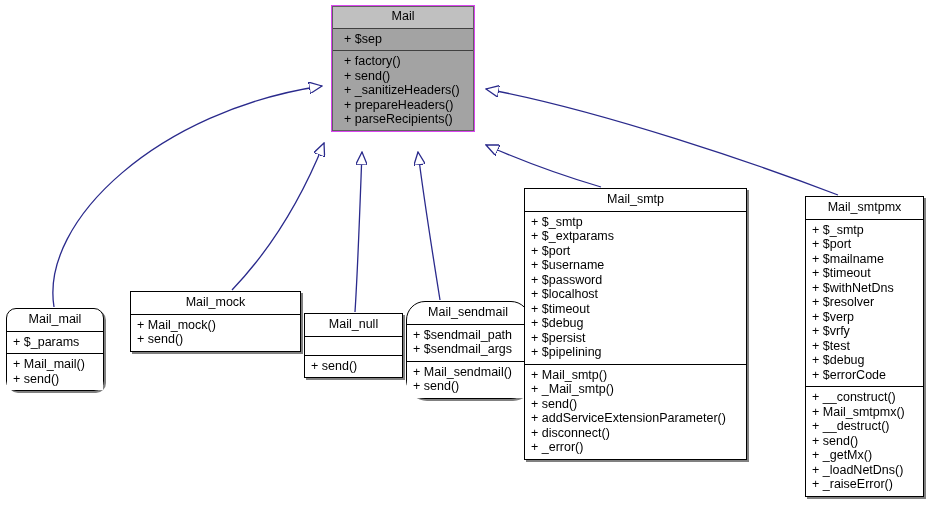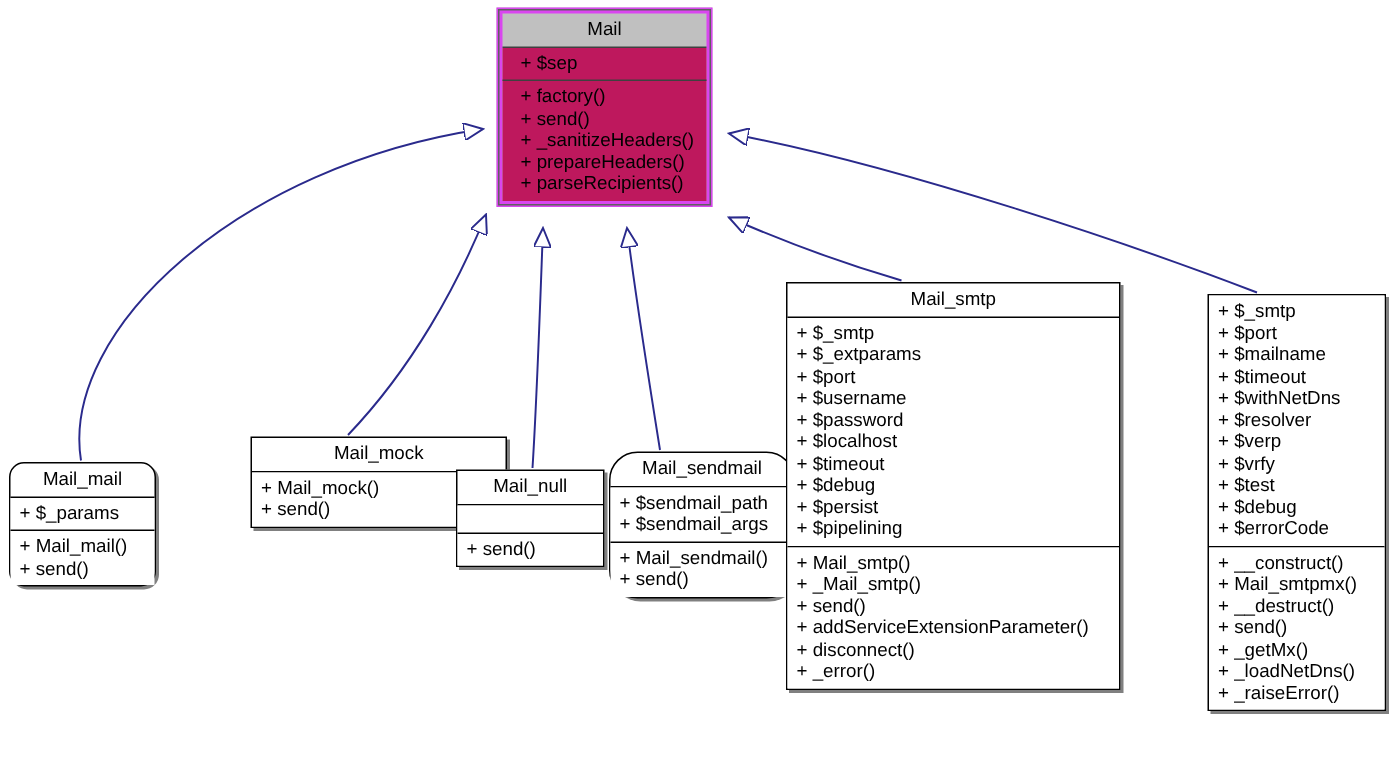--- a/index.html
+++ b/index.html
@@ -27,26 +27,26 @@
     position: absolute;
     box-sizing: border-box;
     border: 1px solid #000000;
     background: #ffffff;
     font-size: 12.5px;
     line-height: 14.5px;
     color: #000000;
   }
   .uml-class.root {
     background: #c0c0c0;
-    border: 4px solid #d946ef;
+    border: 1px solid #d946ef;
     outline: 1px solid #606060;
     outline-offset: -2px;
   }
   .uml-class.root .compartment {
-    background: #be185d;
+    background: #a3a3a3;
     padding-left: 12px;
   }
   .uml-class.shadowed {
     box-shadow: 2px 2px 0 0 #808080;
   }
   .cls-name {
     text-align: center;
     padding: 3px 4px 4px 4px;
     border-bottom: 1px solid #000000;
     white-space: nowrap;
@@ -113,21 +113,21 @@
     <div class="cls-name">Mail_mail</div>
     <div class="compartment attrs">
       <div class="member">+ $_params</div>
     </div>
     <div class="compartment ops">
       <div class="member">+ Mail_mail()</div>
       <div class="member">+ send()</div>
     </div>
   </div>
 
-  <div class="uml-class shadowed" id="cls-mail_mock" style="left:130px; top:291px; width:171px;margin-left:37px;">
+  <div class="uml-class shadowed" id="cls-mail_mock" style="left:130px; top:291px; width:171px;">
     <div class="cls-name">Mail_mock</div>
     <div class="compartment ops">
       <div class="member">+ Mail_mock()</div>
       <div class="member">+ send()</div>
     </div>
   </div>
 
   <div class="uml-class shadowed" id="cls-mail_null" style="left:304px; top:313px; width:99px;">
     <div class="cls-name">Mail_null</div>
     <div class="compartment attrs empty"></div>
@@ -166,20 +166,21 @@
       <div class="member">+ Mail_smtp()</div>
       <div class="member">+ _Mail_smtp()</div>
       <div class="member">+ send()</div>
       <div class="member">+ addServiceExtensionParameter()</div>
       <div class="member">+ disconnect()</div>
       <div class="member">+ _error()</div>
     </div>
   </div>
 
   <div class="uml-class shadowed" id="cls-mail_smtpmx" style="left:805px; top:196px; width:119px;">
+    <div class="cls-name">Mail_smtpmx</div>
     <div class="compartment attrs">
       <div class="member">+ $_smtp</div>
       <div class="member">+ $port</div>
       <div class="member">+ $mailname</div>
       <div class="member">+ $timeout</div>
       <div class="member">+ $withNetDns</div>
       <div class="member">+ $resolver</div>
       <div class="member">+ $verp</div>
       <div class="member">+ $vrfy</div>
       <div class="member">+ $test</div>

